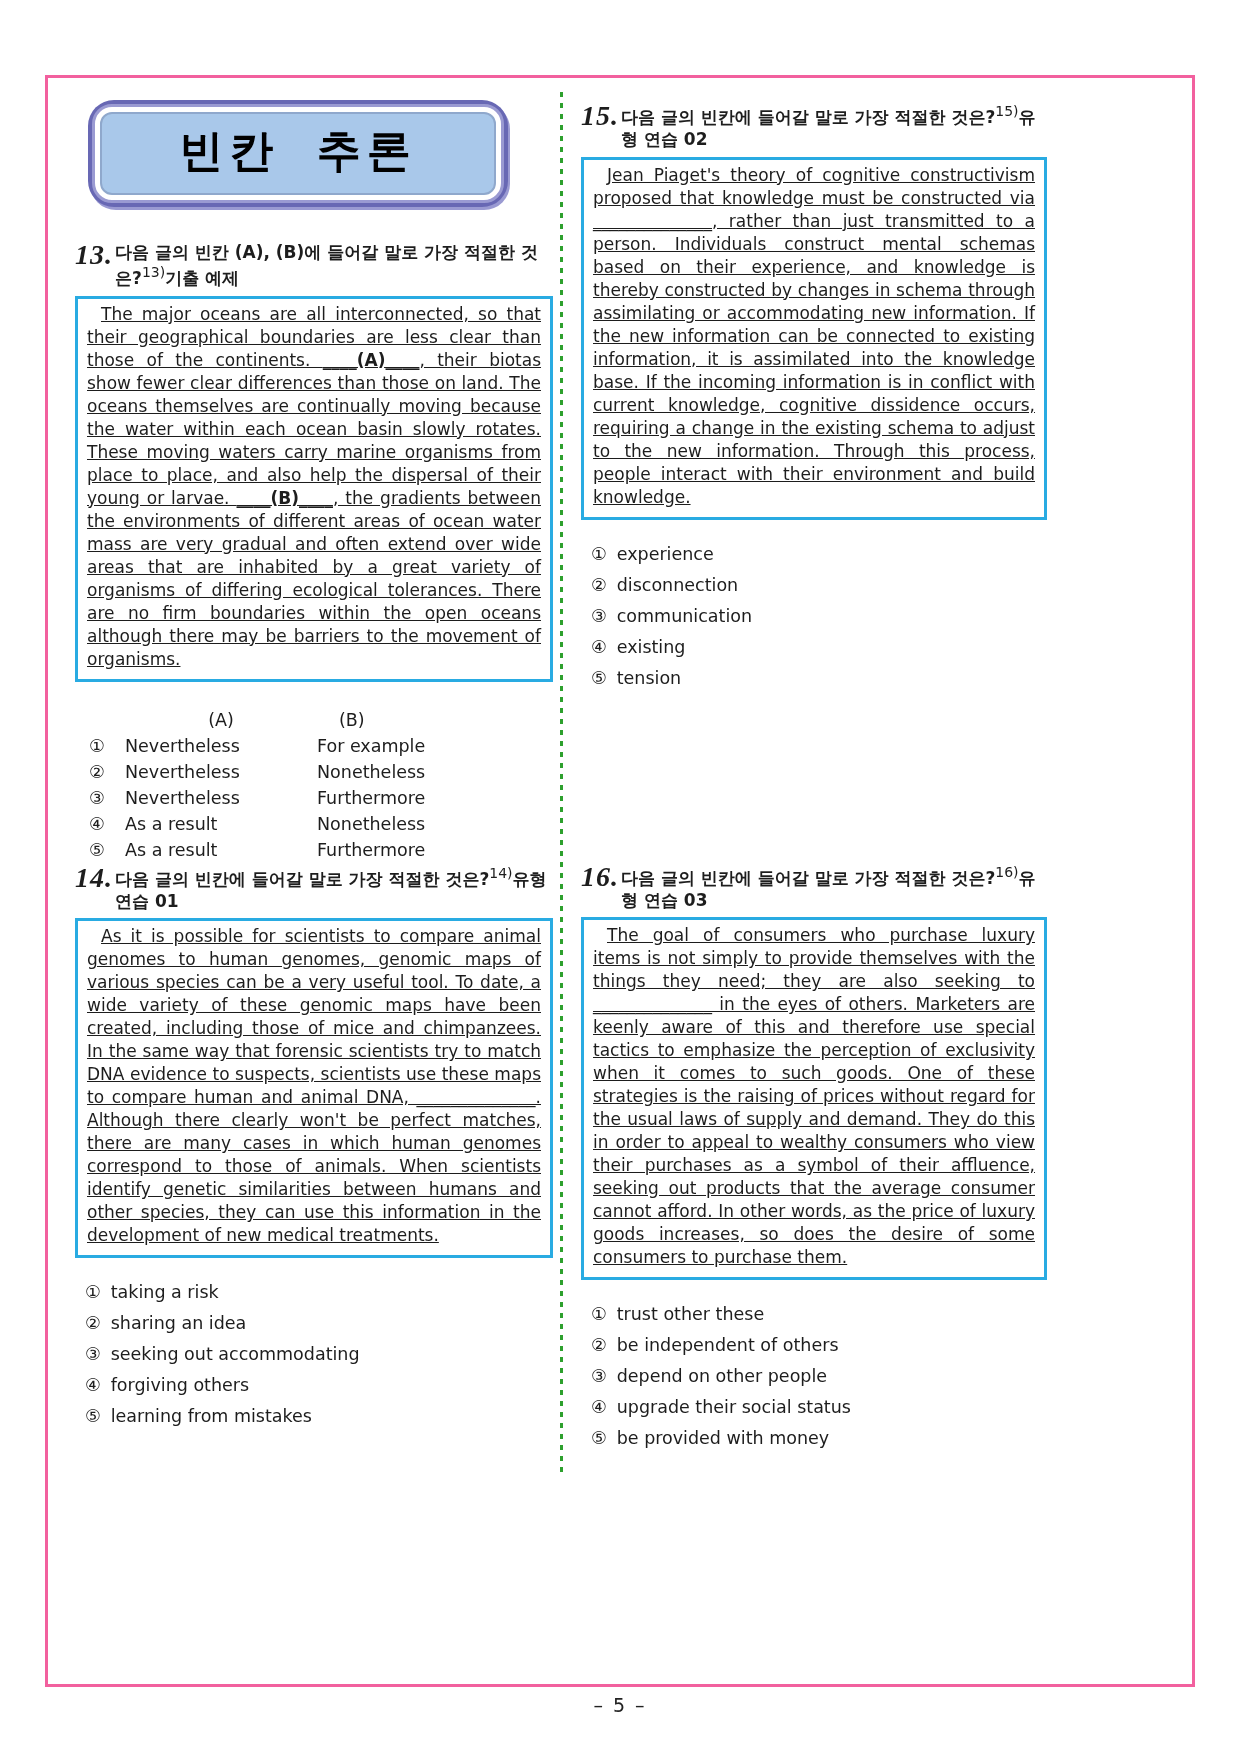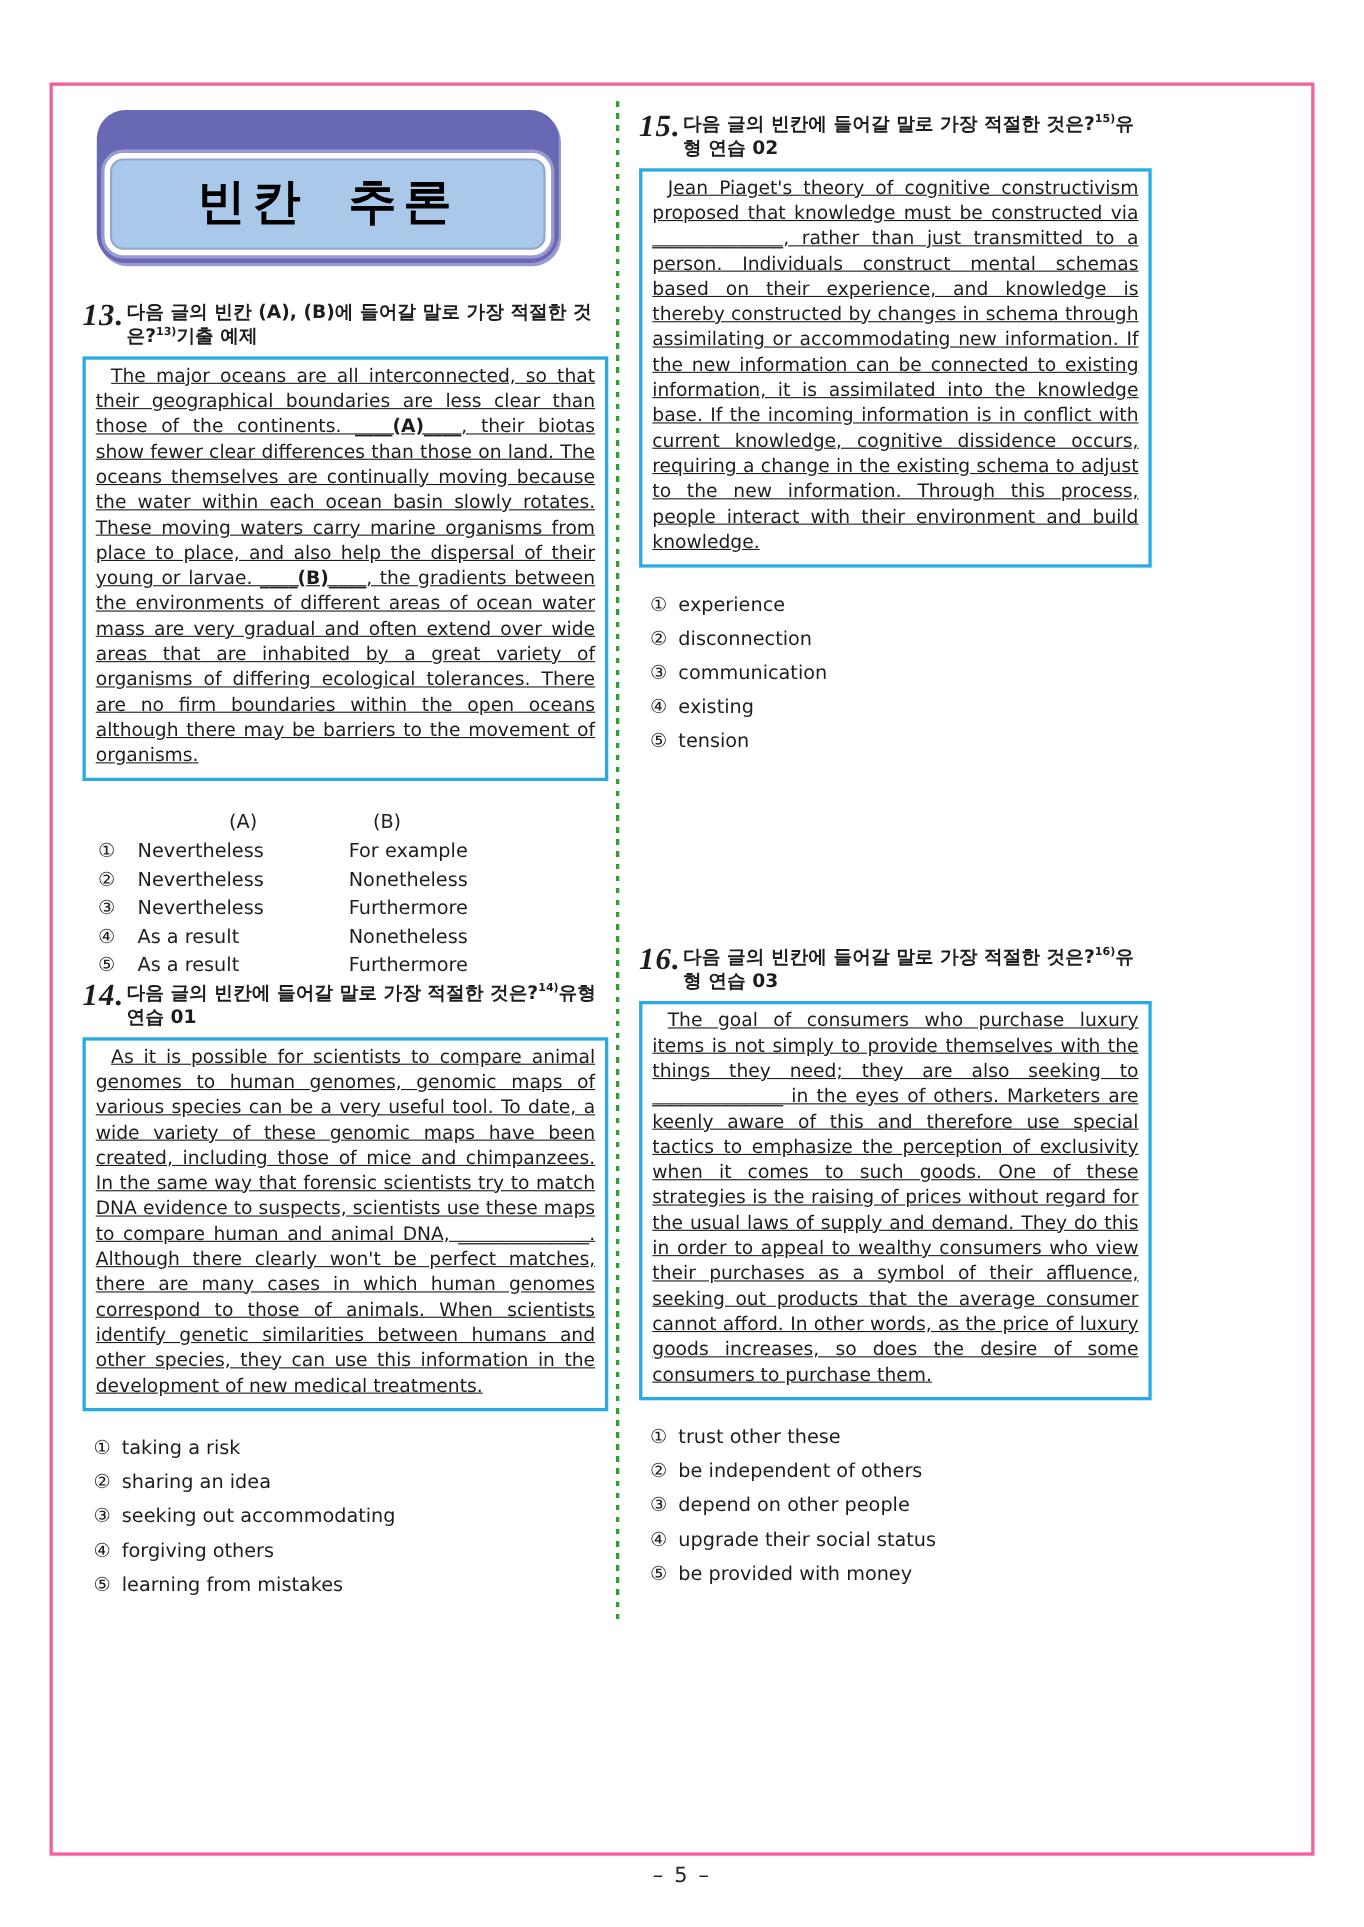--- a/index.html
+++ b/index.html
@@ -18,32 +18,32 @@
   .col-divider {
     position:absolute; left:560px; top:92px; width:3px; height:1380px;
     background:repeating-linear-gradient(to bottom,#2DA02D 0 5px,transparent 5px 11px);
   }
 
   .col-left  { position:absolute; left:75px;  top:98px;  width:478px; }
   .col-right { position:absolute; left:581px; top:102px; width:466px; }
 
   
   .tb-outer { width:412px; margin:2px 0 34px 13px; background:#6868B4; padding:4px; border-radius:26px; box-shadow:2px 3px 0 #9a9ad2; }
-  .tb-ring  { background:#ffffff; border:3px solid #9a9ad2; border-radius:20px; padding:5px;margin-top:32px; }
+  .tb-ring  { background:#ffffff; border:3px solid #9a9ad2; border-radius:20px; padding:5px; }
   .tb-inner { background:#A9C8EA; border:2px solid #8FA8CC; border-radius:12px; text-align:center; padding:8px 0 12px; }
   .tb-inner span { font-size:44px; font-weight:800; letter-spacing:6px; word-spacing:16px; color:#000; }
 
   
   .q-header { position:relative; padding-left:40px; font-size:17px; font-weight:700; line-height:1.32; margin-bottom:6px; }
   .q-num {
     position:absolute; left:0; top:-4px;
     font-family:"Liberation Serif","DejaVu Serif",serif;
     font-style:italic; font-weight:700; font-size:28px; letter-spacing:1px;
   }
-  .q-header sup { font-size:10px; font-weight:700; }
+  .q-header sup { font-size:14px; font-weight:400; }
 
   
   .pbox {
     border:3px solid #29ABE2; padding:4px 9px 8px 9px;
     font-size:17px; line-height:1.353; text-align:justify; color:#1d1d1d;text-decoration:underline;
   }
   .pbox p { margin:0; text-indent:14px; }
   .blank-label { font-weight:700; }
 
   

